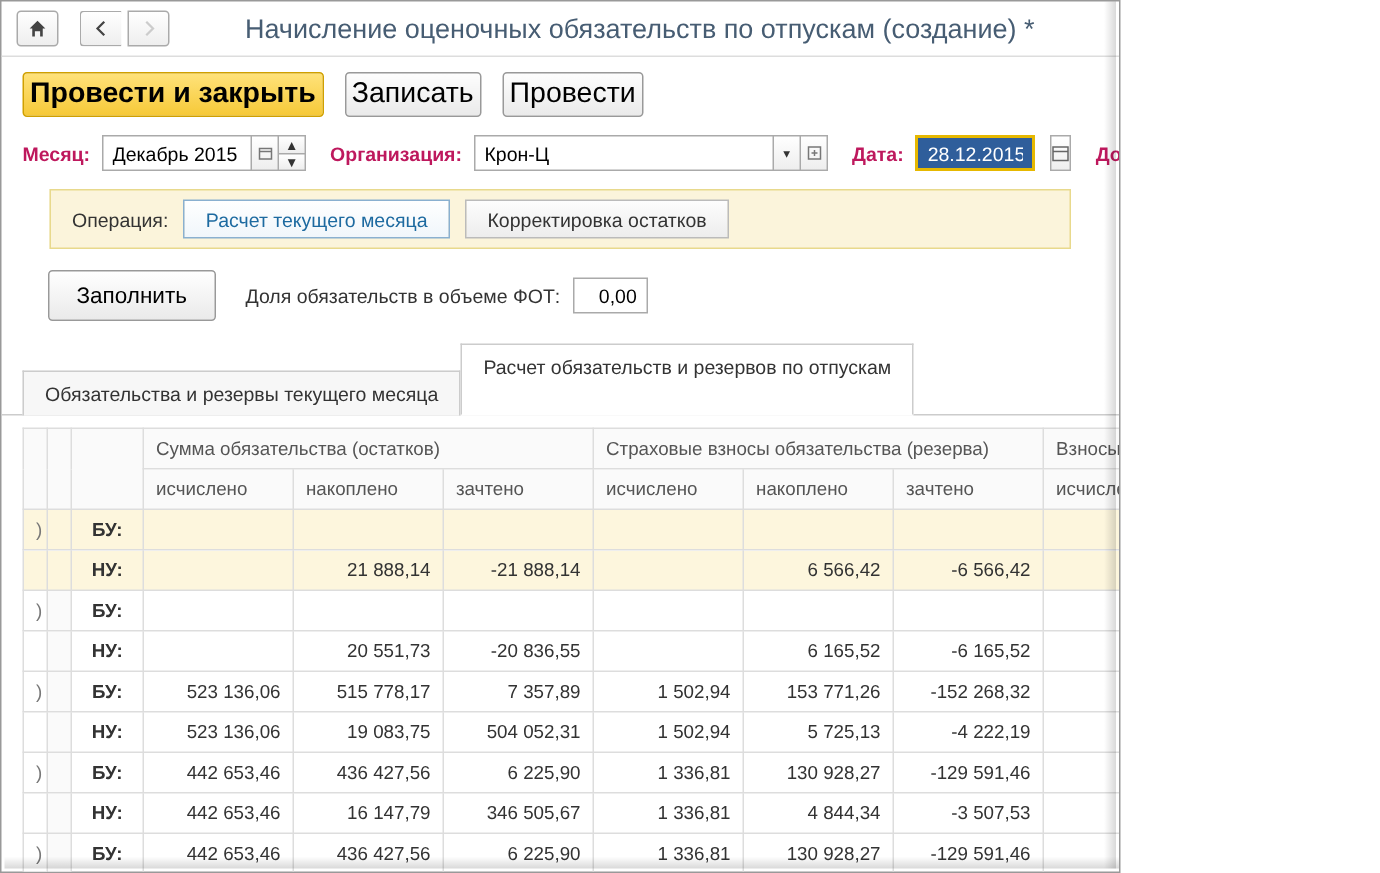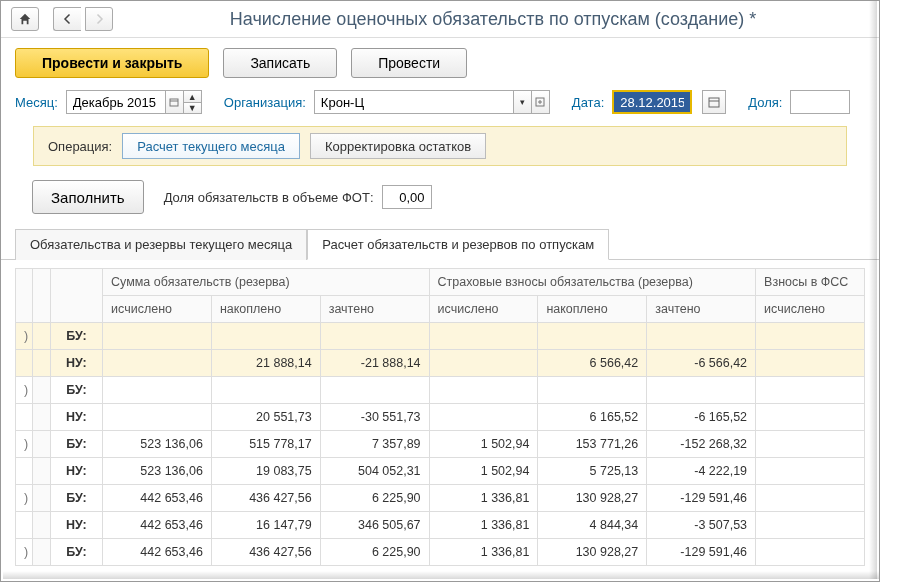--- a/index.html
+++ b/index.html
@@ -1,52 +1,52 @@
 <!DOCTYPE html>
 <html><head>
 <meta charset="utf-8">
 <style>
   * { box-sizing: border-box; margin: 0; padding: 0; }
   body { font-family: Arial, sans-serif; font-size: 13px; background: #fff; color: #333; }
-  .window { width: 880px; height: 582px; border: 1px solid #999; position: relative; overflow: hidden; }
+  .window { width: 747px; height: 582px; border: 1px solid #999; position: relative; overflow: hidden; }
   .inner-shadow { position: absolute; right: 2px; bottom: 2px; width: 8px; height: 100%; background: linear-gradient(to right, transparent, rgba(0,0,0,0.15)); pointer-events: none; }
   .inner-shadow-b { position: absolute; left: 2px; bottom: 2px; height: 8px; width: 100%; background: linear-gradient(to bottom, transparent, rgba(0,0,0,0.15)); pointer-events: none; }
 
   .topbar { display: flex; align-items: center; padding: 6px 10px; border-bottom: 1px solid #ddd; gap: 4px; }
   .icon-btn { width: 28px; height: 24px; border: 1px solid #aaa; background: linear-gradient(#fff,#eee); border-radius: 3px; display: flex; align-items: center; justify-content: center; font-size: 12px; cursor: pointer; }
   .icon-btn.group-left { border-radius: 3px 0 0 3px; border-right: none; }
   .icon-btn.group-right { border-radius: 0 3px 3px 0; }
   .icon-btn.disabled { color: #bbb; }
   .title { flex: 1; text-align: center; font-size: 18px; color: #475d73; padding: 0 10px; }
 
   .toolbar { display: flex; gap: 14px; padding: 10px 14px 8px; align-items: center; }
-  .btn { height: 30px; padding: 0 26px; border: 1px solid #999; border-radius: 3px; background: linear-gradient(#fdfdfd,#eaeaea); cursor: pointer; font-size: 14px; }
+  .btn { height: 30px; padding: 0 4px; border: 1px solid #999; border-radius: 3px; background: linear-gradient(#fdfdfd,#eaeaea); cursor: pointer; font-size: 19px; }
   .btn.primary { background: linear-gradient(#ffe27a,#f6c938); border-color: #d0a000; font-weight: bold; }
 
   .params { display: flex; align-items: center; gap: 8px; padding: 4px 14px 8px; font-size: 13px; }
-  .param-label { color: #0369a1; }
+  .param-label { color: #be185d; font-weight: bold; }
   .combo { display: flex; align-items: stretch; height: 24px; }
   .combo input { border: 1px solid #aaa; padding: 0 6px; font-size: 13px; height: 24px; }
   .combo .mini { width: 18px; border: 1px solid #aaa; border-left: none; background: linear-gradient(#fff,#eee); display: flex; align-items: center; justify-content: center; font-size: 9px; cursor: pointer; }
   .combo .mini svg { width: 10px; height: 10px; }
   .date-input { border: 2px solid #e6b800; background: #2f5e9b; color: #fff; padding: 2px 6px; height: 24px; font-size: 13px; width: 80px; }
   .cal-btn { width: 24px; height: 24px; border: 1px solid #aaa; background: linear-gradient(#fff,#eee); display: flex; align-items: center; justify-content: center; margin-left: 2px; cursor: pointer; }
 
   .operation { display: flex; align-items: center; gap: 10px; padding: 6px 14px; background: #fbf4db; border: 1px solid #e8d98c; margin: 4px 32px; }
   .op-tab { height: 26px; padding: 0 14px; border: 1px solid #bbb; background: linear-gradient(#fdfdfd,#ededed); cursor: pointer; display: flex; align-items: center; }
   .op-tab.active { border-color: #8ab0d0; color: #1d6aa0; background: linear-gradient(#fff,#f0f6fb); }
 
   .fill-row { display: flex; align-items: center; gap: 20px; padding: 10px 31px 8px; }
   .fill-btn { height: 34px; padding: 0 18px; border: 1px solid #999; border-radius: 3px; background: linear-gradient(#fff,#eaeaea); font-size: 15px; cursor: pointer; }
   .small-input { border: 1px solid #aaa; width: 50px; height: 24px; text-align: right; padding: 0 6px; font-size: 13px; }
 
   .tabs { display: flex; padding: 0 14px; border-bottom: 1px solid #ccc; margin-top: 6px; }
   .tab { padding: 7px 14px; border: 1px solid #ccc; border-bottom: none; background: #f3f3f3; cursor: pointer; font-size: 13px; position: relative; top: 1px; }
   .tab.active { background: #fff; border-bottom: 1px solid #fff; }
-  .tab:not(.active) { background: #f7f7f7; }
+  .tab:not(.active) { background: #f7f7f7; margin-top: 18px; }
 
   .grid-wrap { padding: 8px 14px 0; height: 320px; overflow: hidden; }
   table { border-collapse: collapse; width: 100%; table-layout: fixed; }
   th, td { border: 1px solid #ddd; padding: 6px 8px; font-size: 12.5px; text-align: right; white-space: nowrap; overflow: hidden; }
   th { background: #fafafa; font-weight: normal; color: #555; }
   th.group { text-align: left; }
   td.stub { width: 18px; padding: 0; background: #fafafa; }
   td.acct { text-align: center; width: 40px; font-weight: bold; }
   td.idcol { width: 14px; text-align: center; color: #777; background: #fff; }
   tr.alt td { background: #fdf6dd; }
@@ -158,21 +158,21 @@
         <col class="col-num">
           <col class="col-num">
           <col class="col-num">
         <col class="col-num">
       </colgroup>
       <thead>
         <tr>
           <th rowspan="2"></th>
             <th rowspan="2"></th>
             <th rowspan="2"></th>
-          <th colspan="3" class="group">Сумма обязательств (резерва)</th>
+          <th colspan="3" class="group">Сумма обязательства (остатков)</th>
           <th colspan="3" class="group">Страховые взносы обязательства (резерва)</th>
           <th class="group">Взносы в ФСС</th>
         </tr>
         <tr>
           <th style="text-align:left">исчислено</th>
           <th style="text-align:left">накоплено</th>
           <th style="text-align:left">зачтено</th>
           <th style="text-align:left">исчислено</th>
           <th style="text-align:left">накоплено</th>
           <th style="text-align:left">зачтено</th>
@@ -215,21 +215,21 @@
             <td></td>
             <td></td>
             <td></td>
           </tr>
           <tr>
             <td class="idcol"></td>
             <td class="stub"></td>
             <td class="acct">НУ:</td>
             <td></td>
             <td>20 551,73</td>
-            <td>-30 551,73</td>
+            <td>-20 836,55</td>
             <td></td>
             <td>6 165,52</td>
             <td>-6 165,52</td>
             <td></td>
           </tr>
           <tr>
             <td class="idcol">)</td>
             <td class="stub"></td>
             <td class="acct">БУ:</td>
             <td>523 136,06</td>

